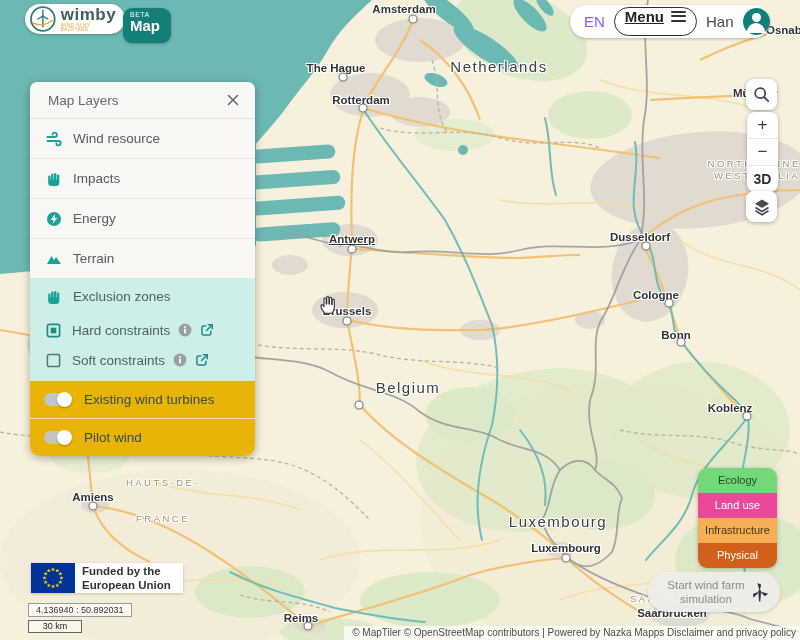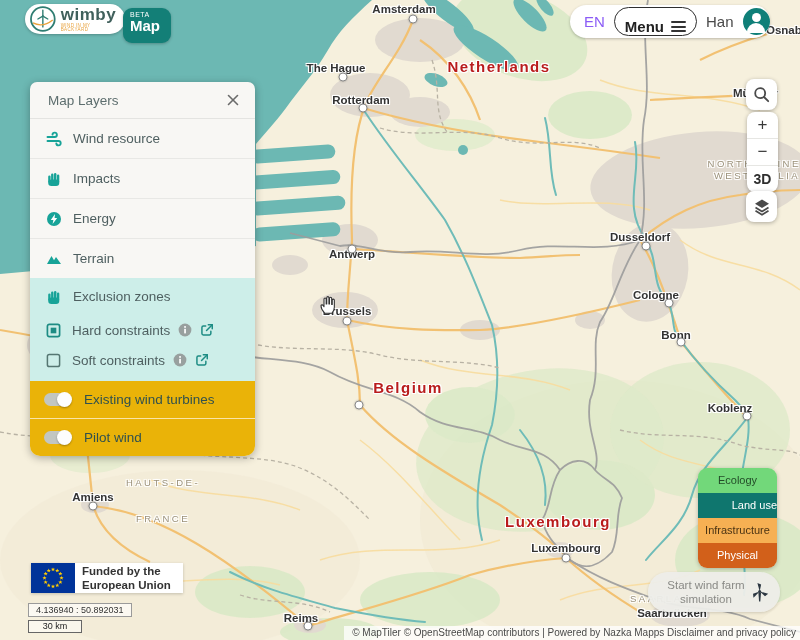--- a/index.html
+++ b/index.html
@@ -5,42 +5,42 @@
   html,body{margin:0;padding:0;}
   body{width:800px;height:640px;position:relative;overflow:hidden;background:#f6f0dd;
        font-family:"Liberation Sans",sans-serif;-webkit-font-smoothing:antialiased;}
   .abs{position:absolute;}
   
   #map-svg{position:absolute;left:0;top:0;z-index:1;}
   .map-label{position:absolute;z-index:2;white-space:nowrap;
     text-shadow:0 0 2px #fff,0 0 2px #fff,1px 1px 0 #fff,-1px -1px 0 #fff,1px -1px 0 #fff,-1px 1px 0 #fff;}
   .city{font-size:11.5px;font-weight:bold;color:#333;transform:translate(-50%,-50%);}
   .city-left{transform:translate(0,-50%);}
-  .country{font-size:15px;font-weight:bold;color:#b91c1c;letter-spacing:1.5px;transform:translate(-50%,-50%);}
+  .country{font-size:15px;font-weight:normal;color:#404040;letter-spacing:1.5px;transform:translate(-50%,-50%);}
   .region{font-size:9.5px;color:#9a9078;letter-spacing:2.5px;transform:translate(-50%,-50%);}
   .region-left{transform:translate(0,-50%);}
   .marker{position:absolute;z-index:2;width:7px;height:7px;border-radius:50%;background:#fff;
     border:1.5px solid #8a8a8a;transform:translate(-50%,-50%);box-shadow:0 0 2px rgba(0,0,0,.3);}
   #cursor{z-index:4;}
   
   .logo-pill{left:25px;top:4px;height:30px;width:90px;background:#fff;border-radius:18px;z-index:6;
     display:flex;align-items:center;padding:0 6px 0 4px;box-shadow:0 1px 3px rgba(0,0,0,.25);}
   .logo-text{line-height:1;margin-left:4px;}
   .logo-brand{font-size:17px;font-weight:bold;color:#40605c;letter-spacing:.5px;}
   .logo-tag{font-size:4.5px;color:#e8a13c;letter-spacing:.4px;margin-top:1px;}
   .beta-badge{left:123px;top:8px;width:41px;height:32px;background:#137f77;border-radius:9px;z-index:6;
     color:#fff;padding:3px 0 0 7px;line-height:1.05;box-shadow:0 1px 3px rgba(0,0,0,.25);}
   .beta-top{font-size:7px;letter-spacing:.5px;}
   .beta-bottom{font-size:15px;font-weight:bold;}
   .nav-pill{left:570px;top:5px;width:200px;height:33px;background:#fff;border-radius:17px;z-index:6;
     display:flex;align-items:center;gap:9px;padding:0 6px 0 14px;box-sizing:border-box;
     box-shadow:0 1px 3px rgba(0,0,0,.25);}
   .nav-lang{font-size:15px;color:#8b5cf6;}
-  .menu-btn{display:flex;align-items:flex-end;gap:7px;border:1.6px solid #2e2e2e;border-radius:15px;
-    height:27px;padding:0 10px;font-size:15px;font-weight:bold;color:#222;}
+  .menu-btn{display:flex;align-items:flex-start;gap:7px;border:1.6px solid #2e2e2e;border-radius:15px;
+    height:27px;padding:0 10px;font-size:15px;font-weight:bold;color:#222;text-decoration:underline;}
   .burger{display:inline-block;width:15px;}
   .burger span{display:block;height:2px;background:#333;border-radius:1px;margin:2.6px 0;}
   .nav-user{font-size:15px;color:#4a4a4a;}
   .avatar{width:27px;height:27px;border-radius:50%;background:#0f7f78;position:relative;flex:0 0 auto;}
   .avatar::before{content:"";position:absolute;left:9px;top:5px;width:9px;height:9px;border-radius:50%;background:#fff;}
   .avatar::after{content:"";position:absolute;left:4.5px;top:15px;width:18px;height:10px;border-radius:9px 9px 0 0;background:#fff;}
   
   .panel{left:30px;top:82px;width:225px;z-index:5;border-radius:7px 7px 10px 10px;
     box-shadow:0 2px 8px rgba(0,0,0,.3);background:#f8f7f4;font-size:13.5px;color:#4e5f60;}
   .panel-header{height:36px;display:flex;align-items:center;padding:0 14px 0 18px;
@@ -213,21 +213,21 @@
 
 <div class="map-label region" style="left:757px;top:163px;">NORTH RHINE-</div>
 <div class="map-label region" style="left:757px;top:175px;">WESTPHALIA</div>
 <div class="map-label region" style="left:163px;top:482px;">HAUTS-DE-</div>
 <div class="map-label region" style="left:163px;top:493px;margin-top:25px;">FRANCE</div>
 <div class="map-label region region-left" style="left:630px;top:598px;">SAARLAND</div>
 
 <div class="map-label city" style="left:404px;top:9px;">Amsterdam</div>
 <div class="map-label city" style="left:336px;top:68px;">The Hague</div>
 <div class="map-label city" style="left:361px;top:100px;">Rotterdam</div>
-<div class="map-label city" style="left:352px;top:254px;">Antwerp</div>
+<div class="map-label city" style="left:352px;top:239px;text-decoration:underline;">Antwerp</div>
 <div class="map-label city" style="left:347px;top:311px;">Brussels</div>
 <div class="map-label city" style="left:640px;top:237px;">Dusseldorf</div>
 <div class="map-label city" style="left:656px;top:295px;">Cologne</div>
 <div class="map-label city" style="left:676px;top:335px;">Bonn</div>
 <div class="map-label city" style="left:730px;top:408px;">Koblenz</div>
 <div class="map-label city" style="left:93px;top:497px;">Amiens</div>
 <div class="map-label city" style="left:301px;top:618px;">Reims</div>
 <div class="map-label city" style="left:566px;top:548px;">Luxembourg</div>
 <div class="map-label city" style="left:672px;top:613px;">Saarbrücken</div>
 <div class="map-label city city-left" style="left:733px;top:93px;">Münster</div>
@@ -406,21 +406,21 @@
     <path d="M9 1.5 L16 5.8 9 10.1 2 5.8 Z" fill="#4a4a4a"></path>
     <path d="M2.5 9.5 L9 13.5 15.5 9.5" fill="none" stroke="#4a4a4a" stroke-width="1.7" stroke-linejoin="round"></path>
     <path d="M2.5 12.8 L9 16.8 15.5 12.8" fill="none" stroke="#4a4a4a" stroke-width="1.7" stroke-linejoin="round"></path>
   </svg>
 </div>
 
 <div class="abs legend">
   <div class="lrow" style="background:#72d87a;color:#234b28;">
     <span>Ecology</span>
   </div>
-  <div class="lrow" style="background:#0f766e;color:#ffffff;text-align:right;">
+  <div class="lrow" style="background:#ec4899;color:#ffffff;">
     <span>Land use</span>
   </div>
   <div class="lrow" style="background:#f6b053;color:#4a3313;">
     <span>Infrastructure</span>
   </div>
   <div class="lrow" style="background:#d2601a;color:#ffffff;">
     <span>Physical</span>
   </div>
 </div>
 

